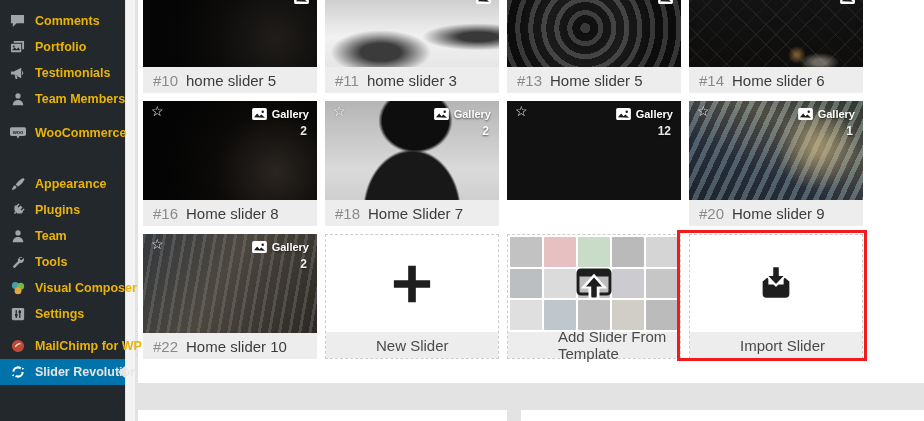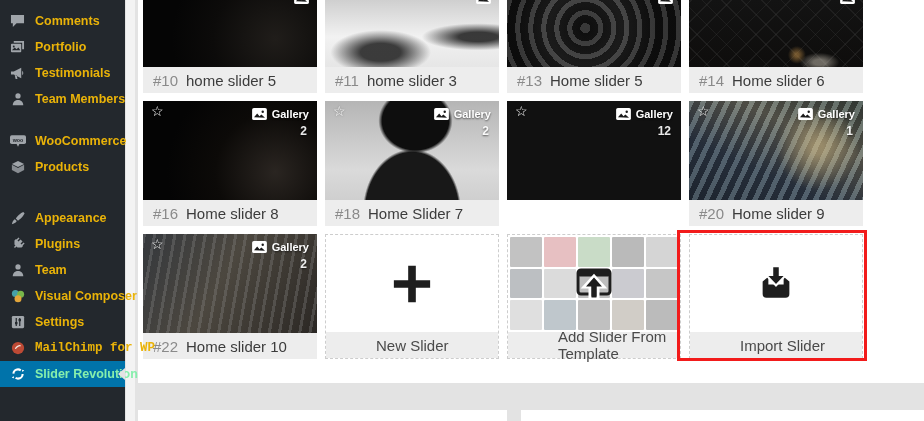--- a/index.html
+++ b/index.html
@@ -11,24 +11,24 @@
   *{margin:0;padding:0;box-sizing:border-box;}
   body{font-family:"Liberation Sans",sans-serif;}
   .page{position:relative;width:924px;height:421px;background:var(--page-bg);overflow:hidden;}
 
   
   .sidebar{position:absolute;left:0;top:0;width:125px;height:421px;background:var(--sidebar-bg);padding-top:8px;z-index:3;}
   .menu-item{height:26px;display:flex;align-items:center;gap:9px;padding-left:9px;color:#eab308;
     font-size:12.5px;font-weight:600;cursor:pointer;position:relative;white-space:nowrap;}
   .menu-item .mi{width:17px;min-width:17px;display:flex;justify-content:center;align-items:center;}
   .menu-item svg{display:block;}
-  .gap-s{margin-top:16px;}
+  .gap-s{margin-top:8px;}
   .gap-m{margin-top:25px;}
-  .gap-l{font-family:Liberation Mono, monospace;}
-  .menu-item.active{background:var(--accent);color:#86efac;}
+  .gap-l{margin-top:6px;}
+  .menu-item.active{background:var(--accent);color:#e5e5e5;}
   .menu-item.active::after{content:"";position:absolute;right:0;top:50%;margin-top:-6px;
     border-top:6px solid transparent;border-bottom:6px solid transparent;border-right:7px solid var(--page-bg);}
 
   
   .scroll-strip{position:absolute;left:126px;top:0;width:9px;height:421px;background:#f3f3f3;}
   .main-panel{position:absolute;left:138px;top:0;width:786px;height:383px;background:#fff;padding-left:5px;}
   .panel-b-left{position:absolute;left:138px;top:410px;width:369px;height:11px;background:#fff;}
   .panel-b-right{position:absolute;left:521px;top:410px;width:403px;height:11px;background:#fff;}
 
   .grid-row{display:flex;gap:8px;margin-bottom:8px;}
@@ -150,29 +150,20 @@
       <span class="mi">
         <svg width="16" height="12" viewBox="0 0 18 13">
             <rect width="18" height="10" rx="2" fill="#a0a5aa"></rect>
             <path fill="#a0a5aa" d="M7 9l2 4 2-4z"></path>
             <text x="9" y="7.5" font-size="6" font-weight="bold" fill="#23282d" text-anchor="middle" font-family="Liberation Sans,sans-serif">woo</text>
           </svg>
       </span>
       <span>WooCommerce</span>
     </div>
 
-    <div class="menu-item">
-      <span class="mi">
-        <svg width="14" height="14" viewBox="0 0 16 16">
-            <path fill="#a0a5aa" d="M8 1l7 3.5L8 8 1 4.5z"></path>
-            <path fill="#888d92" d="M1 5.5L8 9v6L1 11.5zM15 5.5L8 9v6l7-3.5z"></path>
-          </svg>
-      </span>
-      <span>Products</span>
-    </div>
 
     <div class="menu-item gap-m">
       <span class="mi">
         <svg width="14" height="14" viewBox="0 0 16 16">
             <path fill="#a0a5aa" d="M14 1c-3 1-7 5-8.5 7.5L8 11c2.5-1.5 6.5-5.5 7.5-8.5zM4.5 9.5C3 10 2 11.5 1 15c3.5-1 5-2 5.5-3.5z"></path>
           </svg>
       </span>
       <span>Appearance</span>
     </div>
 
@@ -188,20 +179,28 @@
     <div class="menu-item">
       <span class="mi">
         <svg width="14" height="14" viewBox="0 0 16 16">
             <circle cx="8" cy="4.5" r="3" fill="#a0a5aa"></circle>
             <path fill="#a0a5aa" d="M2 15c0-4 3-6 6-6s6 2 6 6z"></path>
           </svg>
       </span>
       <span>Team</span>
     </div>
 
+    <div class="menu-item">
+      <span class="mi">
+        <svg width="14" height="14" viewBox="0 0 16 16">
+            <path fill="#a0a5aa" d="M13.5 2.5a4 4 0 00-5.6 4.6L2 13l2 2 5.9-5.9a4 4 0 004.6-5.6l-2.3 2.3-1.9-.5-.5-1.9z"></path>
+          </svg>
+      </span>
+      <span>Tools</span>
+    </div>
 
     <div class="menu-item">
       <span class="mi">
         <svg width="14" height="14" viewBox="0 0 16 16">
             <circle cx="5" cy="5" r="4" fill="#45a0a8"></circle>
             <circle cx="11" cy="6" r="4" fill="#79b64a"></circle>
             <circle cx="8" cy="11" r="4" fill="#e3a63b"></circle>
           </svg>
       </span>
       <span>Visual Composer</span>

